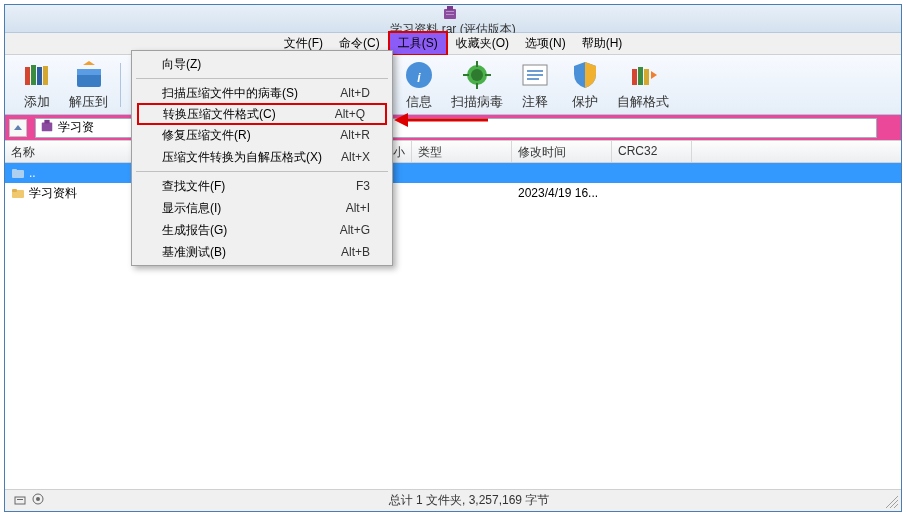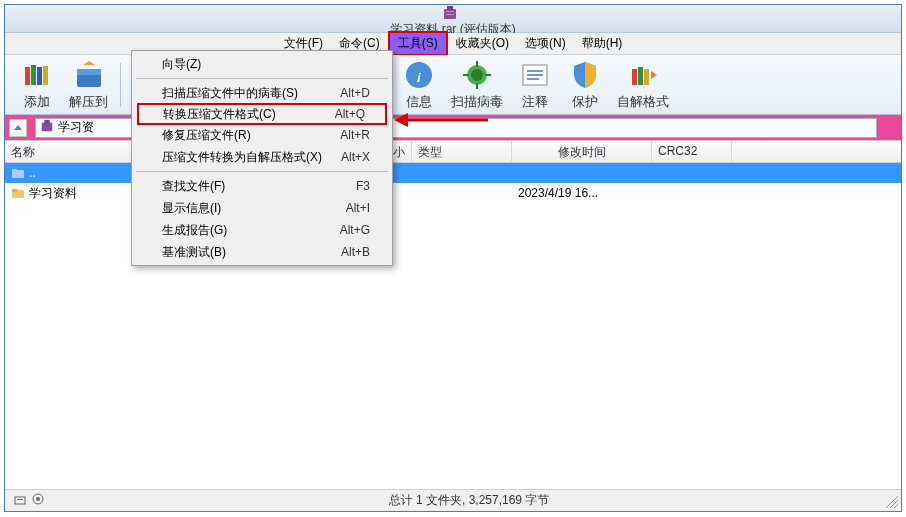--- a/index.html
+++ b/index.html
@@ -28,21 +28,21 @@
     .pathbar { height: 26px; background: #ec4899; display: flex; align-items: center; padding: 0 4px; border-bottom: 1px solid #d0d0d0; gap: 4px; }
     .path-arrow { width: 18px; height: 18px; display: flex; align-items: center; justify-content: center; border: 1px solid #c0c0c0; background: #f8f8f8; }
     .path-field { flex: 1; height: 20px; background: #fff; border: 1px solid #a0b0c0; display: flex; align-items: center; padding: 0 4px; gap: 4px; margin: 0 20px 0 4px; }
     
     .listheader { height: 22px; background: linear-gradient(to bottom, #fdfdfd, #eceef0); border-bottom: 1px solid #d0d0d0; display: flex; }
     .col-header { padding: 3px 6px; border-right: 1px solid #d8d8d8; color: #333; }
     .col-name { width: 240px; }
     .col-size { width: 85px; }
     .col-packed { width: 82px; }
     .col-type { width: 100px; }
-    .col-time { width: 100px; margin-left: 40px; }
+    .col-time { width: 100px; }
     .col-crc { width: 80px; }
     
     .filelist { flex: 1; background: #fff; overflow: hidden; }
     .file-row { height: 20px; display: flex; align-items: center; }
     .file-row.selected { background: #3399ff; color: #fff; }
     .cell { padding: 2px 6px; display: flex; align-items: center; gap: 4px; }
     .cell.name { width: 240px; } .cell.size { width: 85px; } .cell.packed { width: 82px; } .cell.type { width: 100px; } .cell.time { width: 100px; }
     .file-icon { width: 14px; height: 14px; }
     
     .statusbar { height: 22px; background: #f0f0f0; border-top: 1px solid #d0d0d0; display: flex; align-items: center; padding: 0 8px; }

